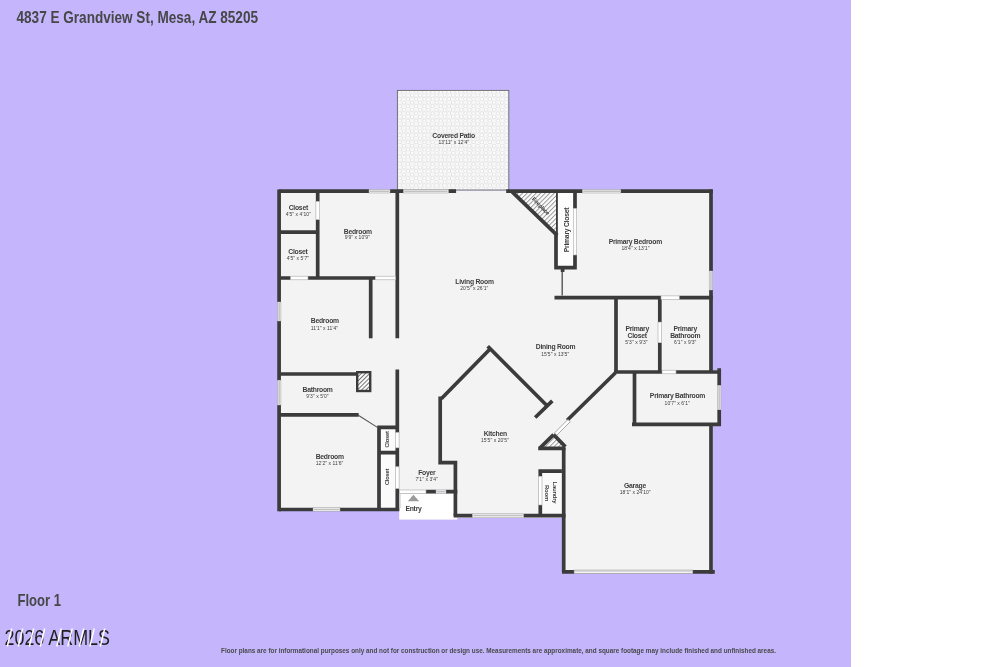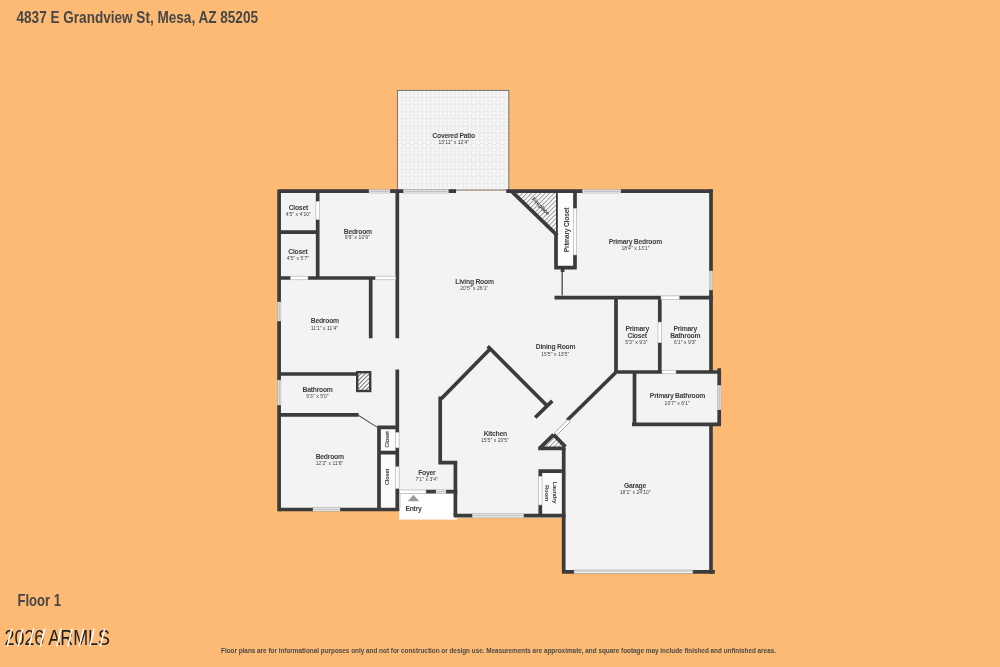--- a/index.html
+++ b/index.html
@@ -1,16 +1,16 @@
 <!DOCTYPE html>
 <html><head>
 <meta charset="utf-8">
 <style>
   html,body{margin:0;padding:0;background:#ffffff;}
-  .page{position:relative;width:1000px;height:667px;background:#fdba74;font-family:"Liberation Sans", sans-serif;overflow:hidden;}
+  .page{position:relative;width:851px;height:667px;background:#c4b5fd;font-family:"Liberation Sans", sans-serif;overflow:hidden;}
   svg{position:absolute;left:0;top:0;}
   .nm{font-weight:bold;fill:#3d3d3d;font-family:"Liberation Sans", sans-serif;letter-spacing:-0.25px;}
   .dm{fill:#404040;font-family:"Liberation Sans", sans-serif;letter-spacing:0.05px;}
 </style>
 </head>
 <body>
 <div class="page">
 <svg width="1000" height="667" viewBox="0 0 1000 667">
 <defs>
   <pattern id="patiodots" width="8.2" height="7.2" patternUnits="userSpaceOnUse">

